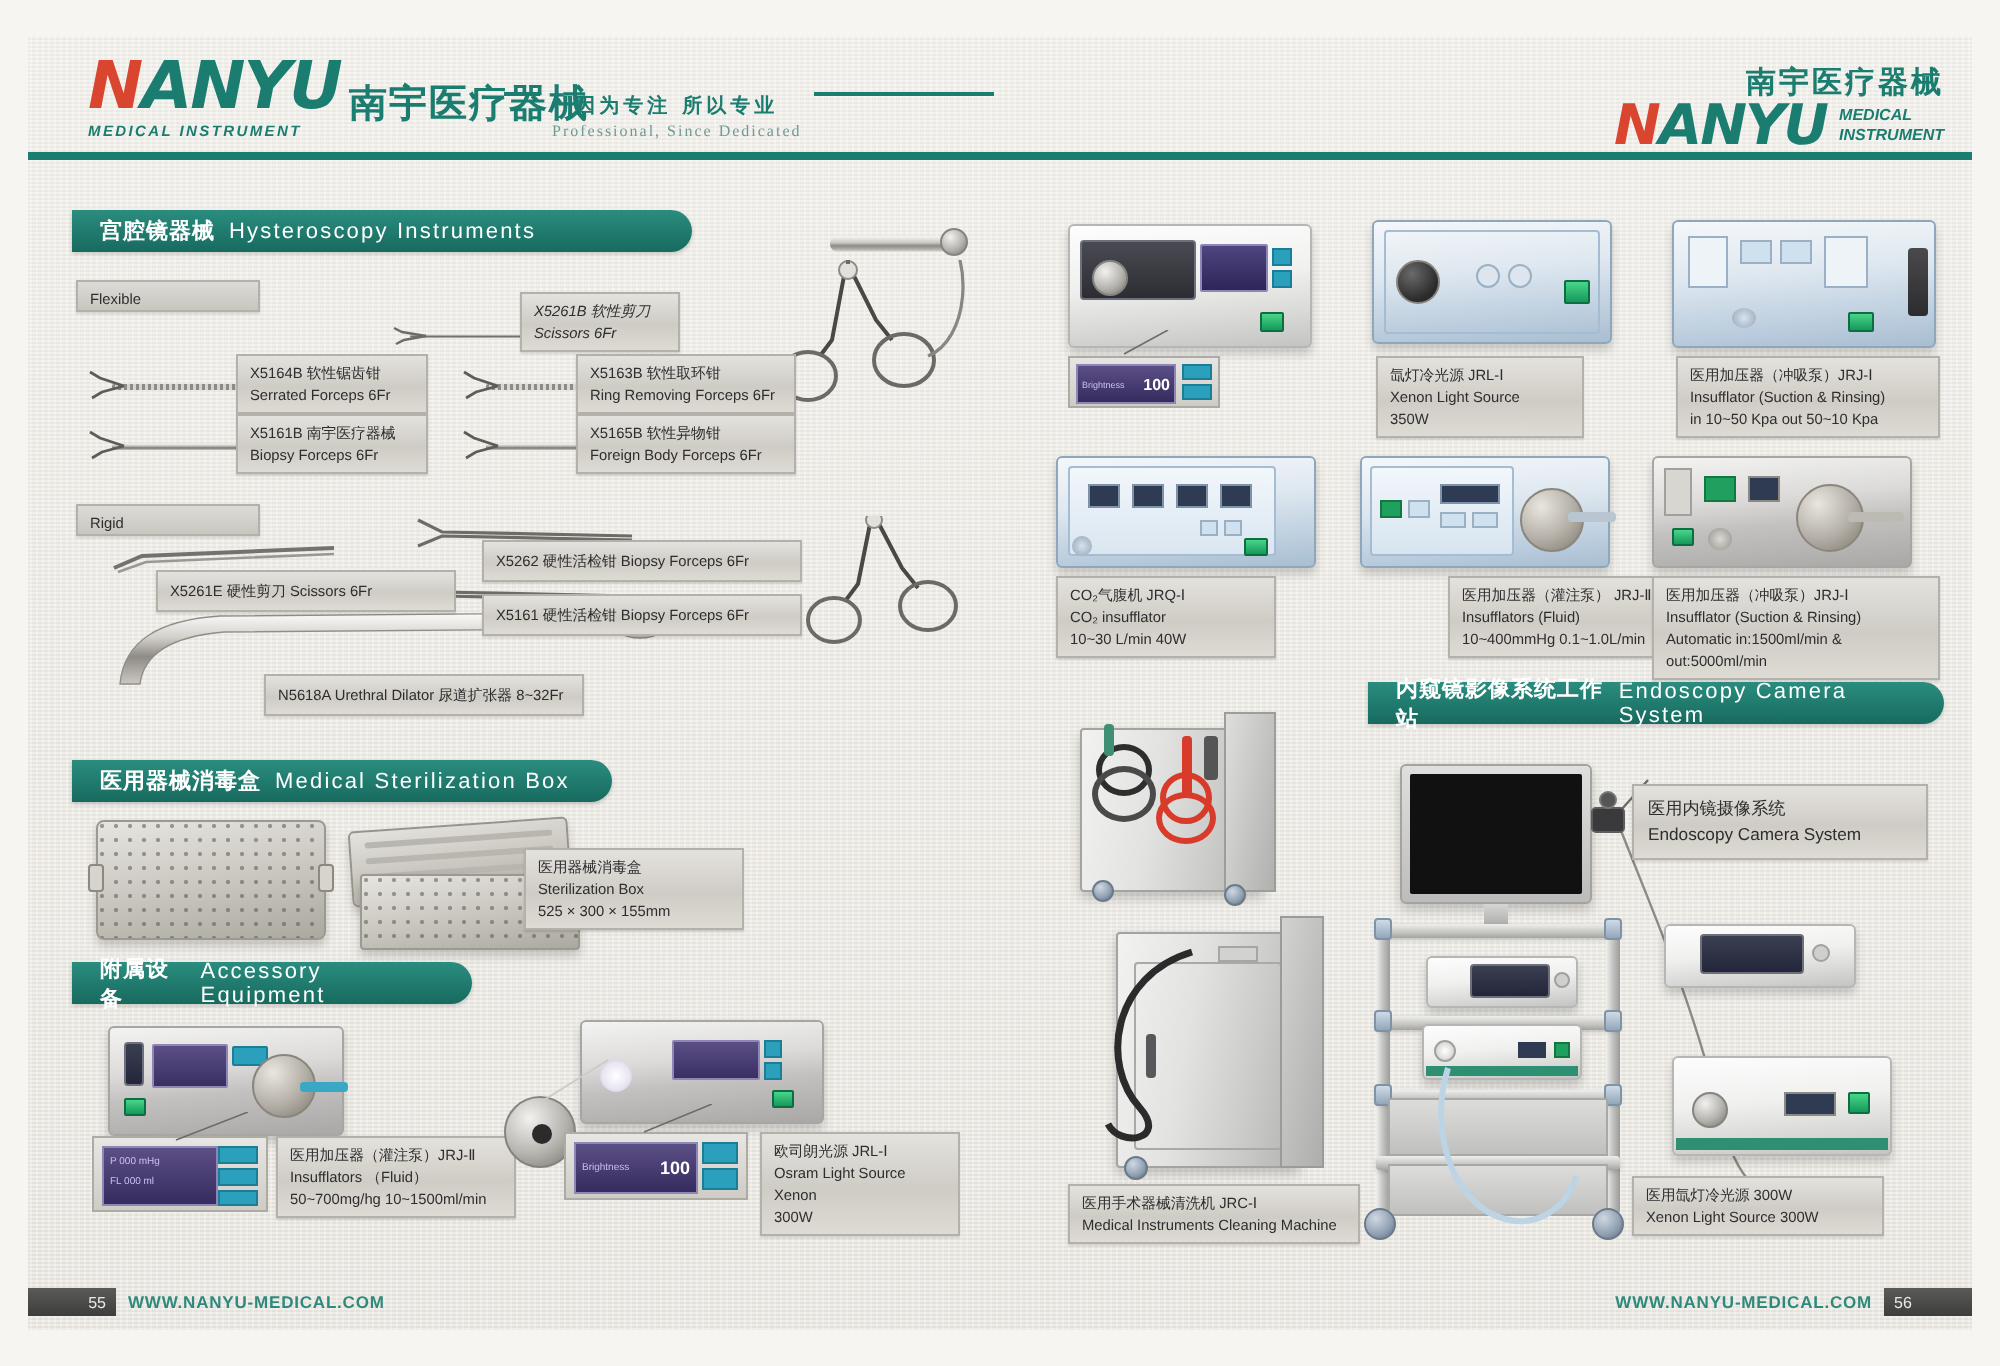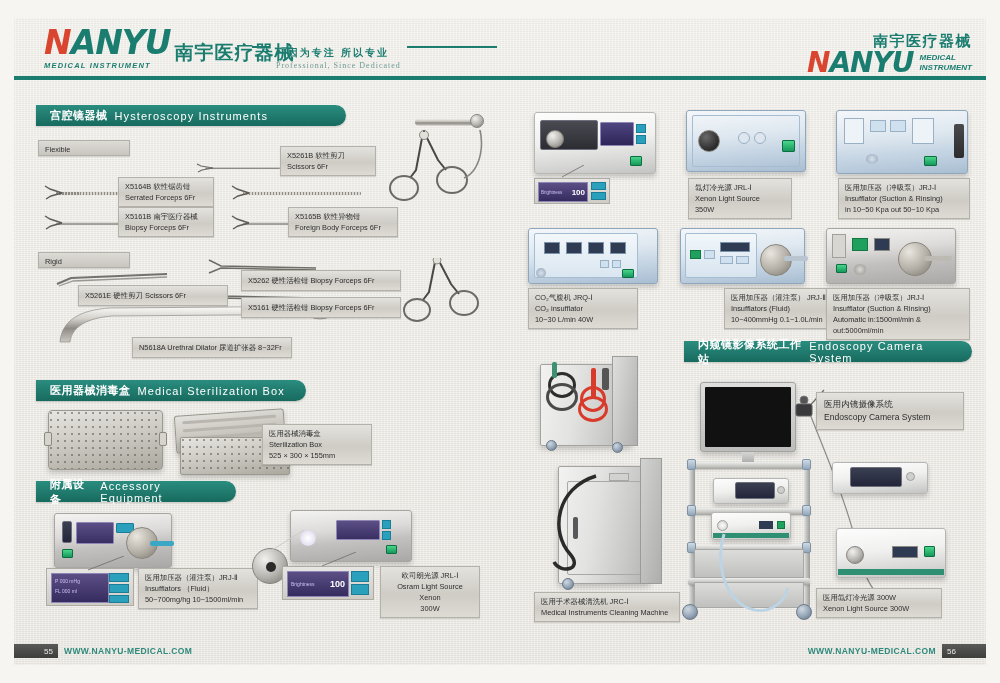--- a/index.html
+++ b/index.html
@@ -295,31 +295,35 @@
     <path d="M46,6 L58,30 L66,40" stroke="#4a4844" stroke-width="2" fill="none"></path>
     <ellipse cx="24" cy="58" rx="14" ry="12" stroke="#6d6a65" stroke-width="2" fill="none"></ellipse>
     <ellipse cx="72" cy="50" rx="15" ry="13" stroke="#6d6a65" stroke-width="2" fill="none"></ellipse>
     <circle cx="44" cy="5" r="4.5" fill="#e3e0da" stroke="#8d8a85"></circle>
     <path d="M44,2 L44,-14" stroke="#6d6a65" stroke-width="2"></path>
     <path d="M90,-20 C108,0 104,40 84,48" stroke="#8a8780" stroke-width="1.6" fill="none"></path>
   </svg>
   <div class="tube" style="left:415px; top:118px; width:60px; height:8px; border-radius:4px;"></div>
   <div class="knob" style="left:470px; top:114px; width:14px; height:14px;"></div>
 
-  <div class="cap" style="left:280px; top:146px; width:96px;">
+  <div class="cap" style="left:260px; top:146px; width:80px;font-style:italic;">
     <div><span>X5261B</span> <span>软性剪刀</span></div>
     <div>Scissors 6Fr</div>
   </div>
   <div class="cap" style="left:118px; top:177px; width:96px;">
     <div><span>X5164B</span> <span>软性锯齿钳</span></div>
     <div>Serrated Forceps 6Fr</div>
   </div>
   <div class="cap" style="left:118px; top:207px; width:96px;">
     <div><span>X5161B</span> <span>南宇医疗器械</span></div>
     <div>Biopsy Forceps 6Fr</div>
+  </div>
+  <div class="cap" style="left:288px; top:177px; width:110px;">
+    <div><span>X5163B</span> <span>软性取环钳</span></div>
+    <div>Ring Removing Forceps 6Fr</div>
   </div>
   <div class="cap" style="left:288px; top:207px; width:110px;">
     <div><span>X5165B</span> <span>软性异物钳</span></div>
     <div>Foreign Body Forceps 6Fr</div>
   </div>
 
   <div class="cap plain" style="left:38px; top:252px; width:92px; height:16px; padding-top:3px;">
     <span>Rigid</span>
   </div>
 
@@ -448,21 +452,21 @@
     <div style="position:absolute;left:4px;top:4px;width:62px;height:26px;background:linear-gradient(180deg,#5b4f86,#362b5e);border:1px solid #8e86b5;display:flex;align-items:center;justify-content:space-between;padding:0 3px;">
       <span style="color:#cbbff2;font-size:5px;">Brightness</span>
       <span style="color:#fff;font-size:9px;font-weight:bold;">100</span>
     </div>
     <div style="position:absolute;right:4px;top:4px;width:18px;height:11px;background:#2aa0bd;border:1px solid #1b7d96;"></div>
     <div style="position:absolute;right:4px;top:17px;width:18px;height:11px;background:#2aa0bd;border:1px solid #1b7d96;"></div>
   </div>
   <svg style="position:absolute;left:320px;top:552px;" width="38" height="16">
     <path d="M36,0 L2,14" stroke="#6f6c67" stroke-width="0.8" fill="none"></path>
   </svg>
-  <div class="cap" style="left:380px; top:566px; width:100px;text-align:center;">
+  <div class="cap" style="left:380px; top:566px; width:100px;">
     <div>欧司朗光源 JRL-Ⅰ</div>
     <div>Osram Light Source Xenon</div>
     <div>300W</div>
   </div>
 
   <div class="dev" style="left:534px; top:112px; width:122px; height:62px;">
     <div class="dev-body white-unit"></div>
     <div class="panel-dark" style="left:6px; top:8px; width:58px; height:30px; background:linear-gradient(180deg,#4a4a52,#2c2c33);"></div>
     <div class="knob" style="left:12px; top:18px; width:18px; height:18px;"></div>
     <div class="lcd" style="left:66px; top:10px; width:34px; height:24px; background:linear-gradient(180deg,#4f4580,#2e2558);"></div>

